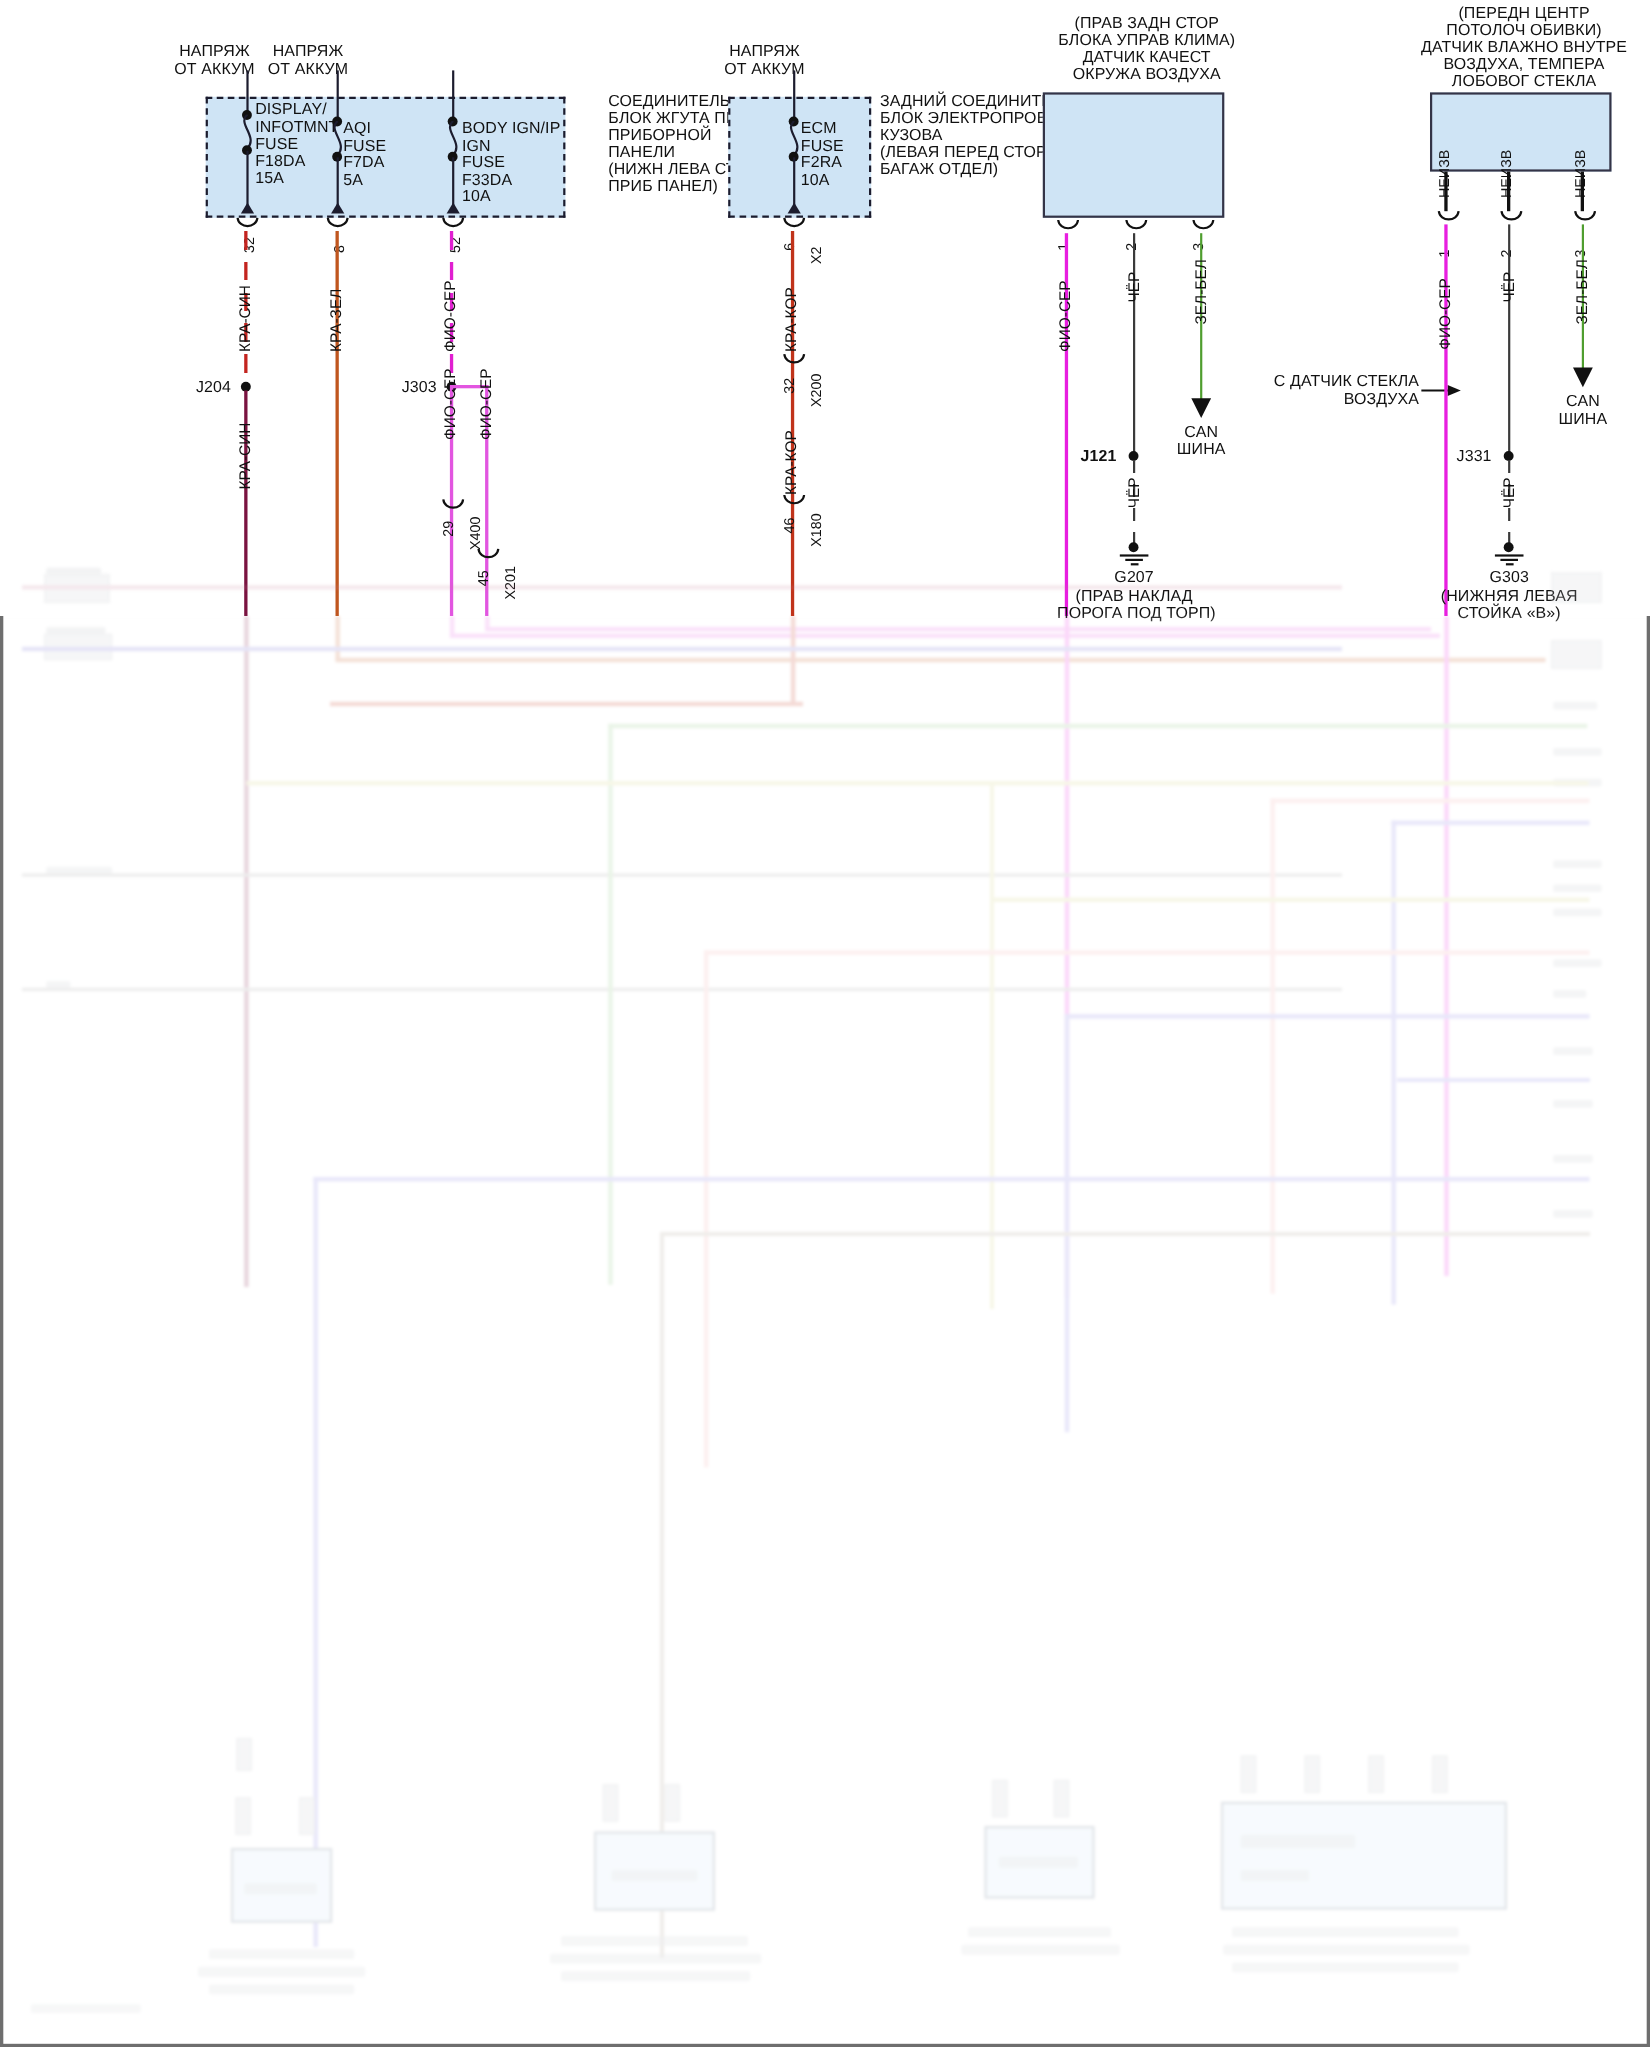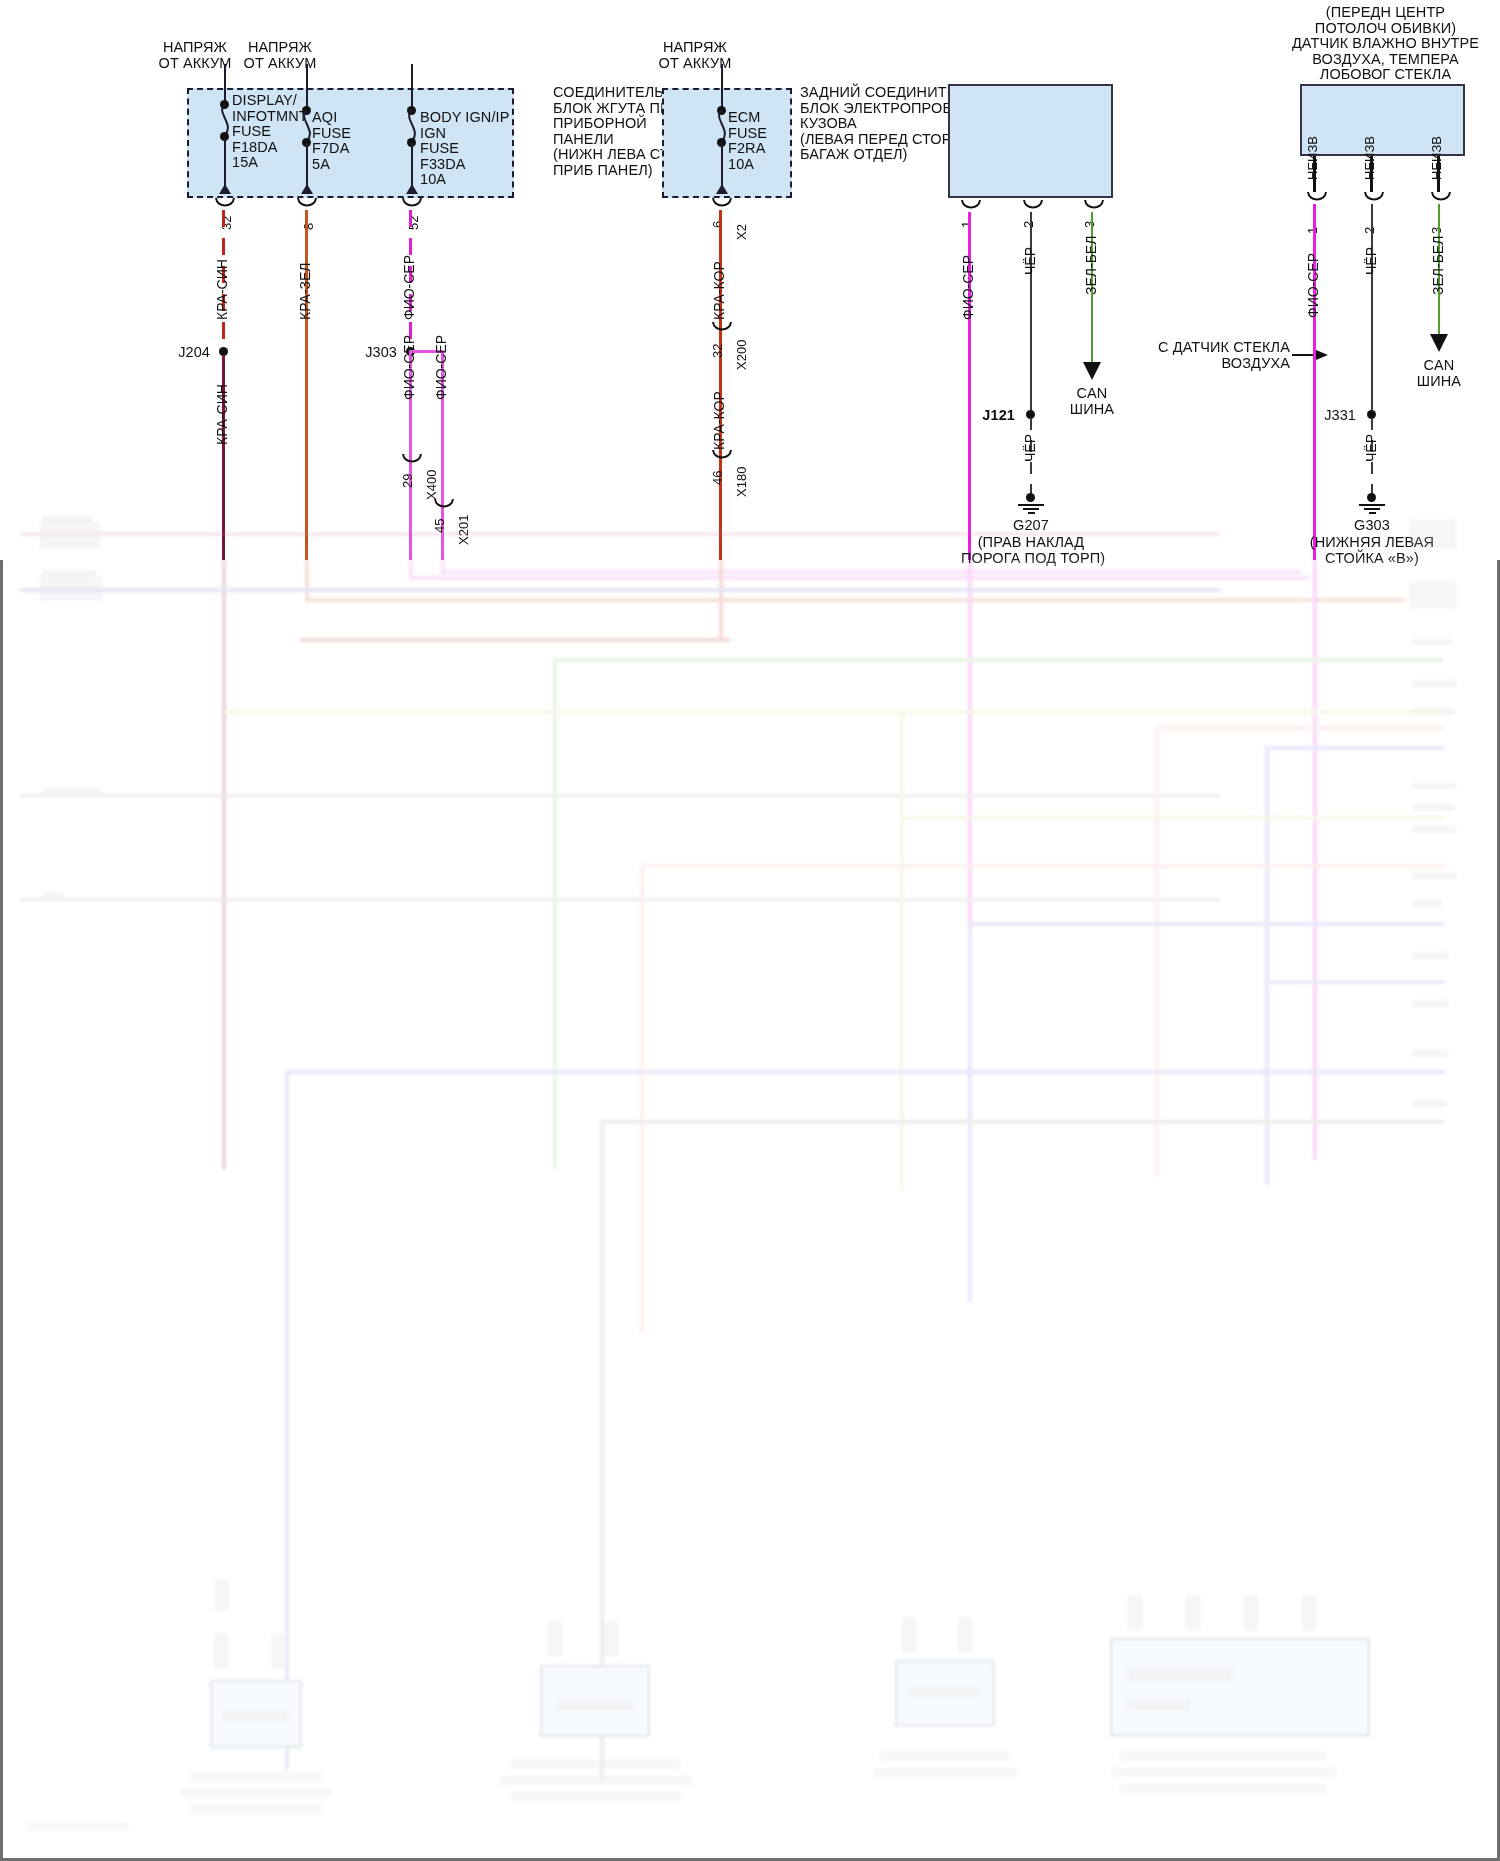--- a/index.html
+++ b/index.html
@@ -126,20 +126,24 @@
     <div class="dot" style="left:717px;top:106px;"></div>
     <svg style="position:absolute;left:711px;top:110px;" width="20" height="32">
       <path d="M11 0 C1 8, 21 20, 11 31" stroke="#1c1c2e" stroke-width="2" fill="none"></path>
     </svg>
     <div class="dot" style="left:717px;top:138px;"></div>
     <div class="w" style="left:721px;top:143px;width:2px;height:49px;background:#1c1c2e;"></div>
     <svg style="position:absolute;left:714px;top:182px;" width="16" height="16">
         <path d="M8 14 L2 4 L14 4 Z" fill="#1c1c2e" transform="rotate(180 8 8)"></path>
       </svg>
 
+    <div class="lbl ctr" style="left:930px;top:14px;width:225px;">(ПРАВ ЗАДН СТОР
+БЛОКА УПРАВ КЛИМА)
+ДАТЧИК КАЧЕСТ
+ОКРУЖА ВОЗДУХА</div>
     <div class="compbox" style="left:948px;top:84px;width:165px;height:114px;"></div>
 
     <div class="lbl ctr" style="left:1268px;top:5px;width:235px;">(ПЕРЕДН ЦЕНТР
 ПОТОЛОЧ ОБИВКИ)
 ДАТЧИК ВЛАЖНО ВНУТРЕ
 ВОЗДУХА, ТЕМПЕРА
 ЛОБОВОГ СТЕКЛА</div>
     <div class="compbox" style="left:1300px;top:84px;width:165px;height:72px;"></div>
 
     <svg style="position:absolute;left:214px;top:196px;" width="22" height="18">

